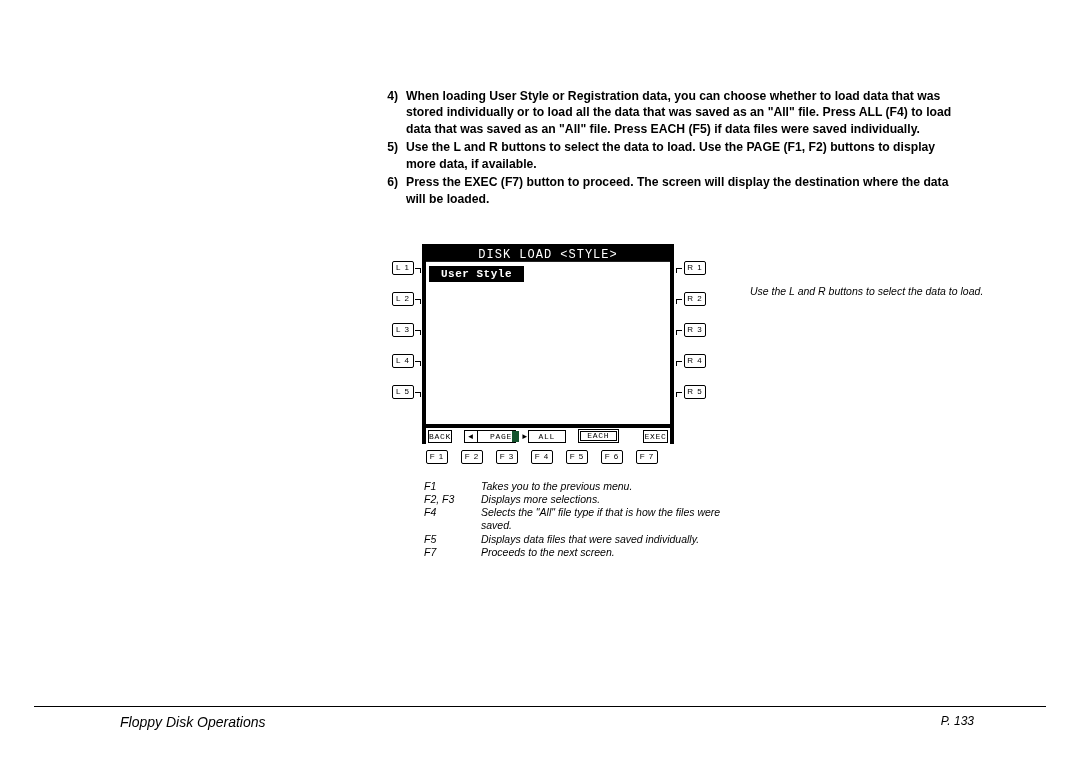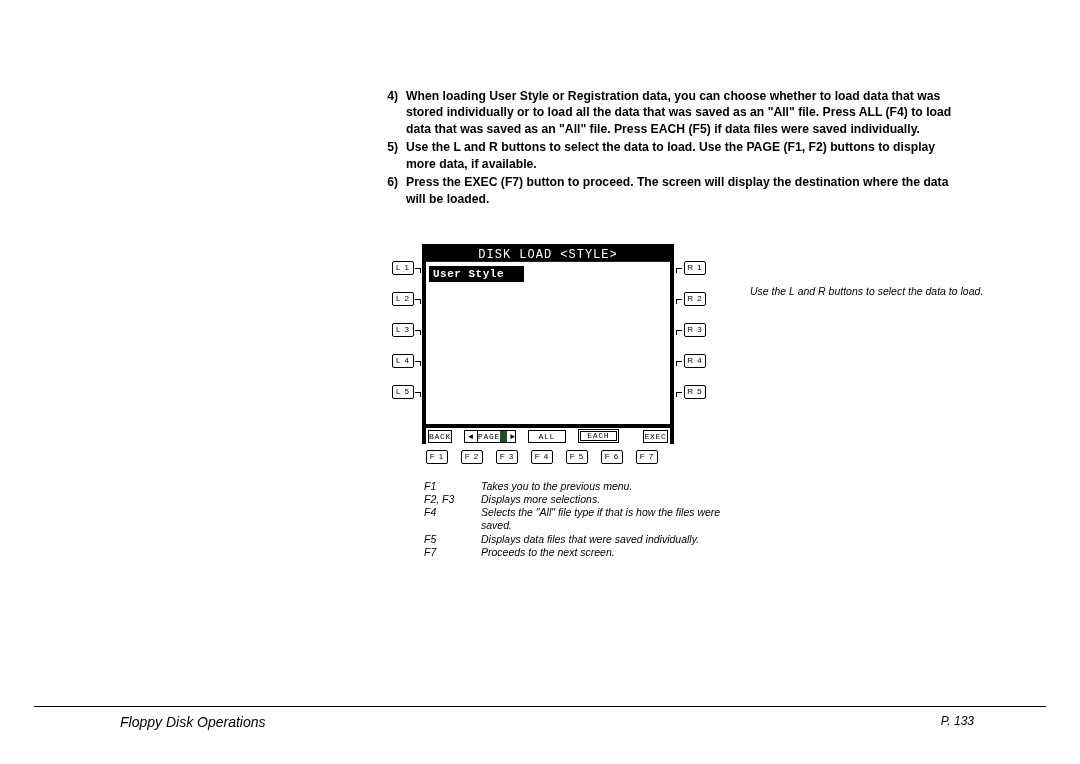--- a/index.html
+++ b/index.html
@@ -76,21 +76,21 @@
     top: 4px;
     width: 95px;
     height: 16px;
     background: #000;
     color: #fff;
     font-family: 'Courier New', monospace;
     font-weight: bold;
     font-size: 11px;
     letter-spacing: 0.5px;
     line-height: 16px;
-    padding-left: 4px;
+    padding-left: 12px;
   }
   .lcd-bottombar {
     background: #fff;
     height: 20px;
     border-top: 4px solid #000;
     display: flex;
     align-items: center;
     gap: 12px;
     padding: 1px 2px;
     font-family: 'Courier New', monospace;
@@ -100,21 +100,21 @@
   .softkey {
     border: 1px solid #000;
     height: 13px;
     line-height: 11px;
     text-align: center;
     background: #fff;
   }
   .sk-back { width: 30px; }
   .sk-page { width: 52px; display: flex; }
   .sk-page .arr { flex: 0 0 12px; line-height: 11px; }
-  .sk-page .lbl { flex: 1; line-height: 11px; border-left:1px solid #000; border-right:7px solid #14532d; }
+  .sk-page .lbl { flex: 1; line-height: 11px; border-left:1px solid #000; border-right:7px solid #14532d;padding-left:12px; }
   .sk-all { width: 48px; }
   .sk-each-wrap { width: 52px; border: 1.5px solid #000; padding:1px; display:flex; align-items:center; justify-content:center;}
   .sk-each { border: 1px solid #000; width: 100%; height: 10px; line-height:8px; text-align:center; }
   .sk-spacer { flex: 1; }
   .sk-exec { width: 32px; }
   
   .side-btn {
     position: absolute;
     width: 22px;
     height: 14px;

